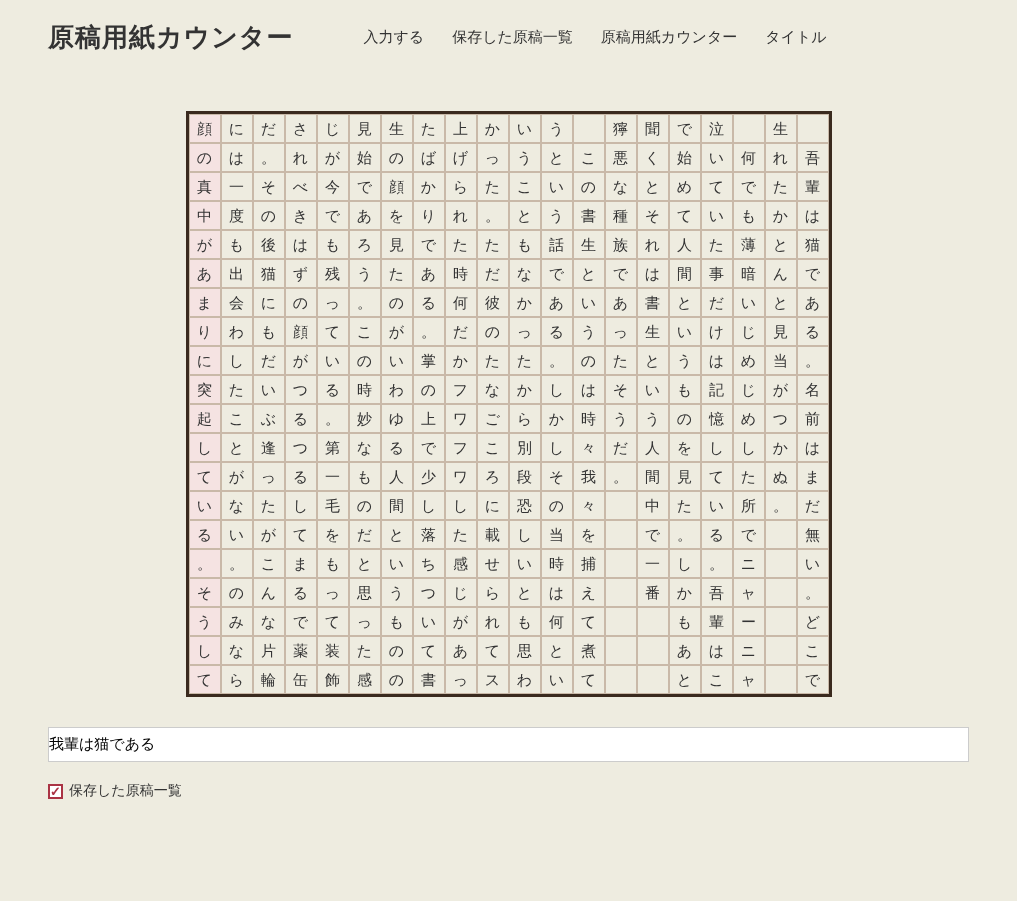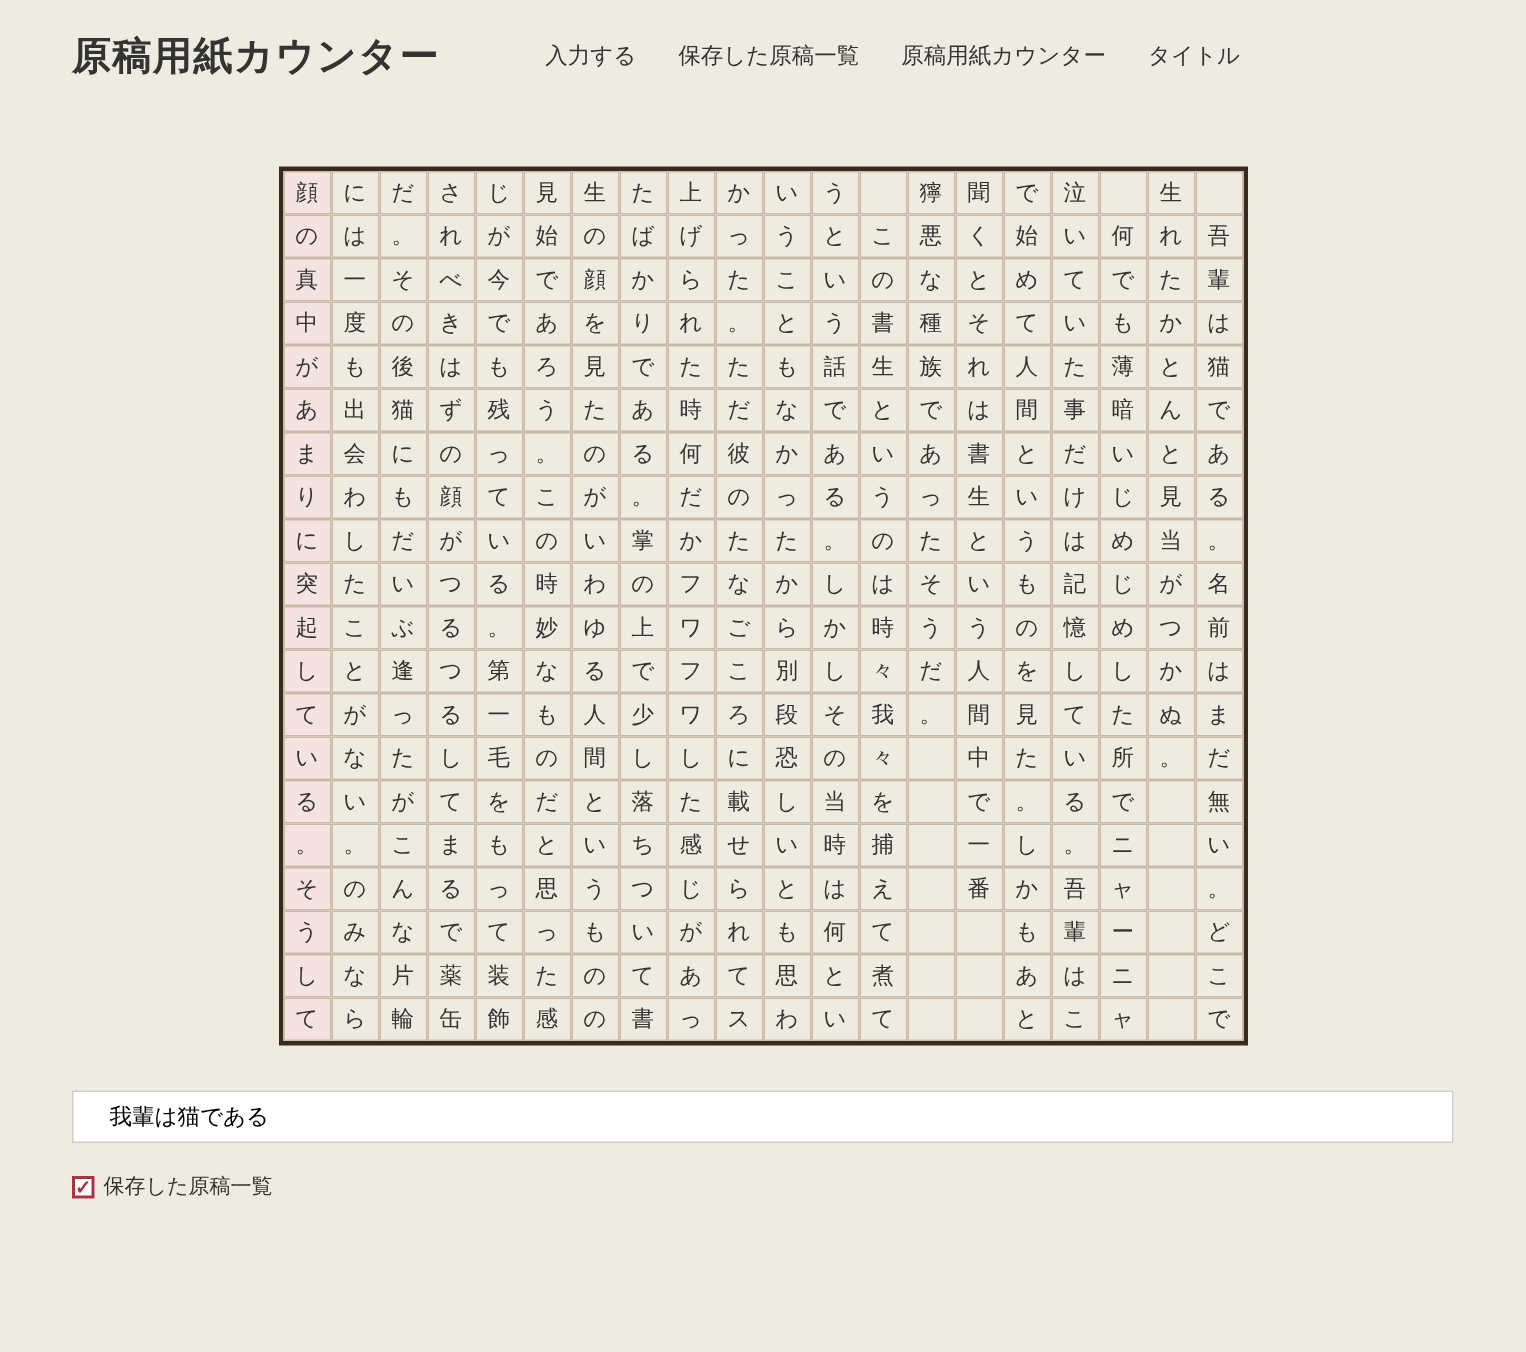--- a/index.html
+++ b/index.html
@@ -55,21 +55,21 @@
 .form-section {
   margin-bottom: 20px;
 }
 .label {
   font-size: 15px;
   margin-bottom: 8px;
   color: #444;
 }
 .text-input {
   width: 100%;
-  padding: 8px 24px;
+  padding: 8px 0;
   font-size: 15px;
   border: 1px solid #ccc;
   background: #fff;
   font-family: inherit;
 }
 .checkbox-row {
   display: flex;
   align-items: center;
   gap: 6px;
   margin-bottom: 8px;

